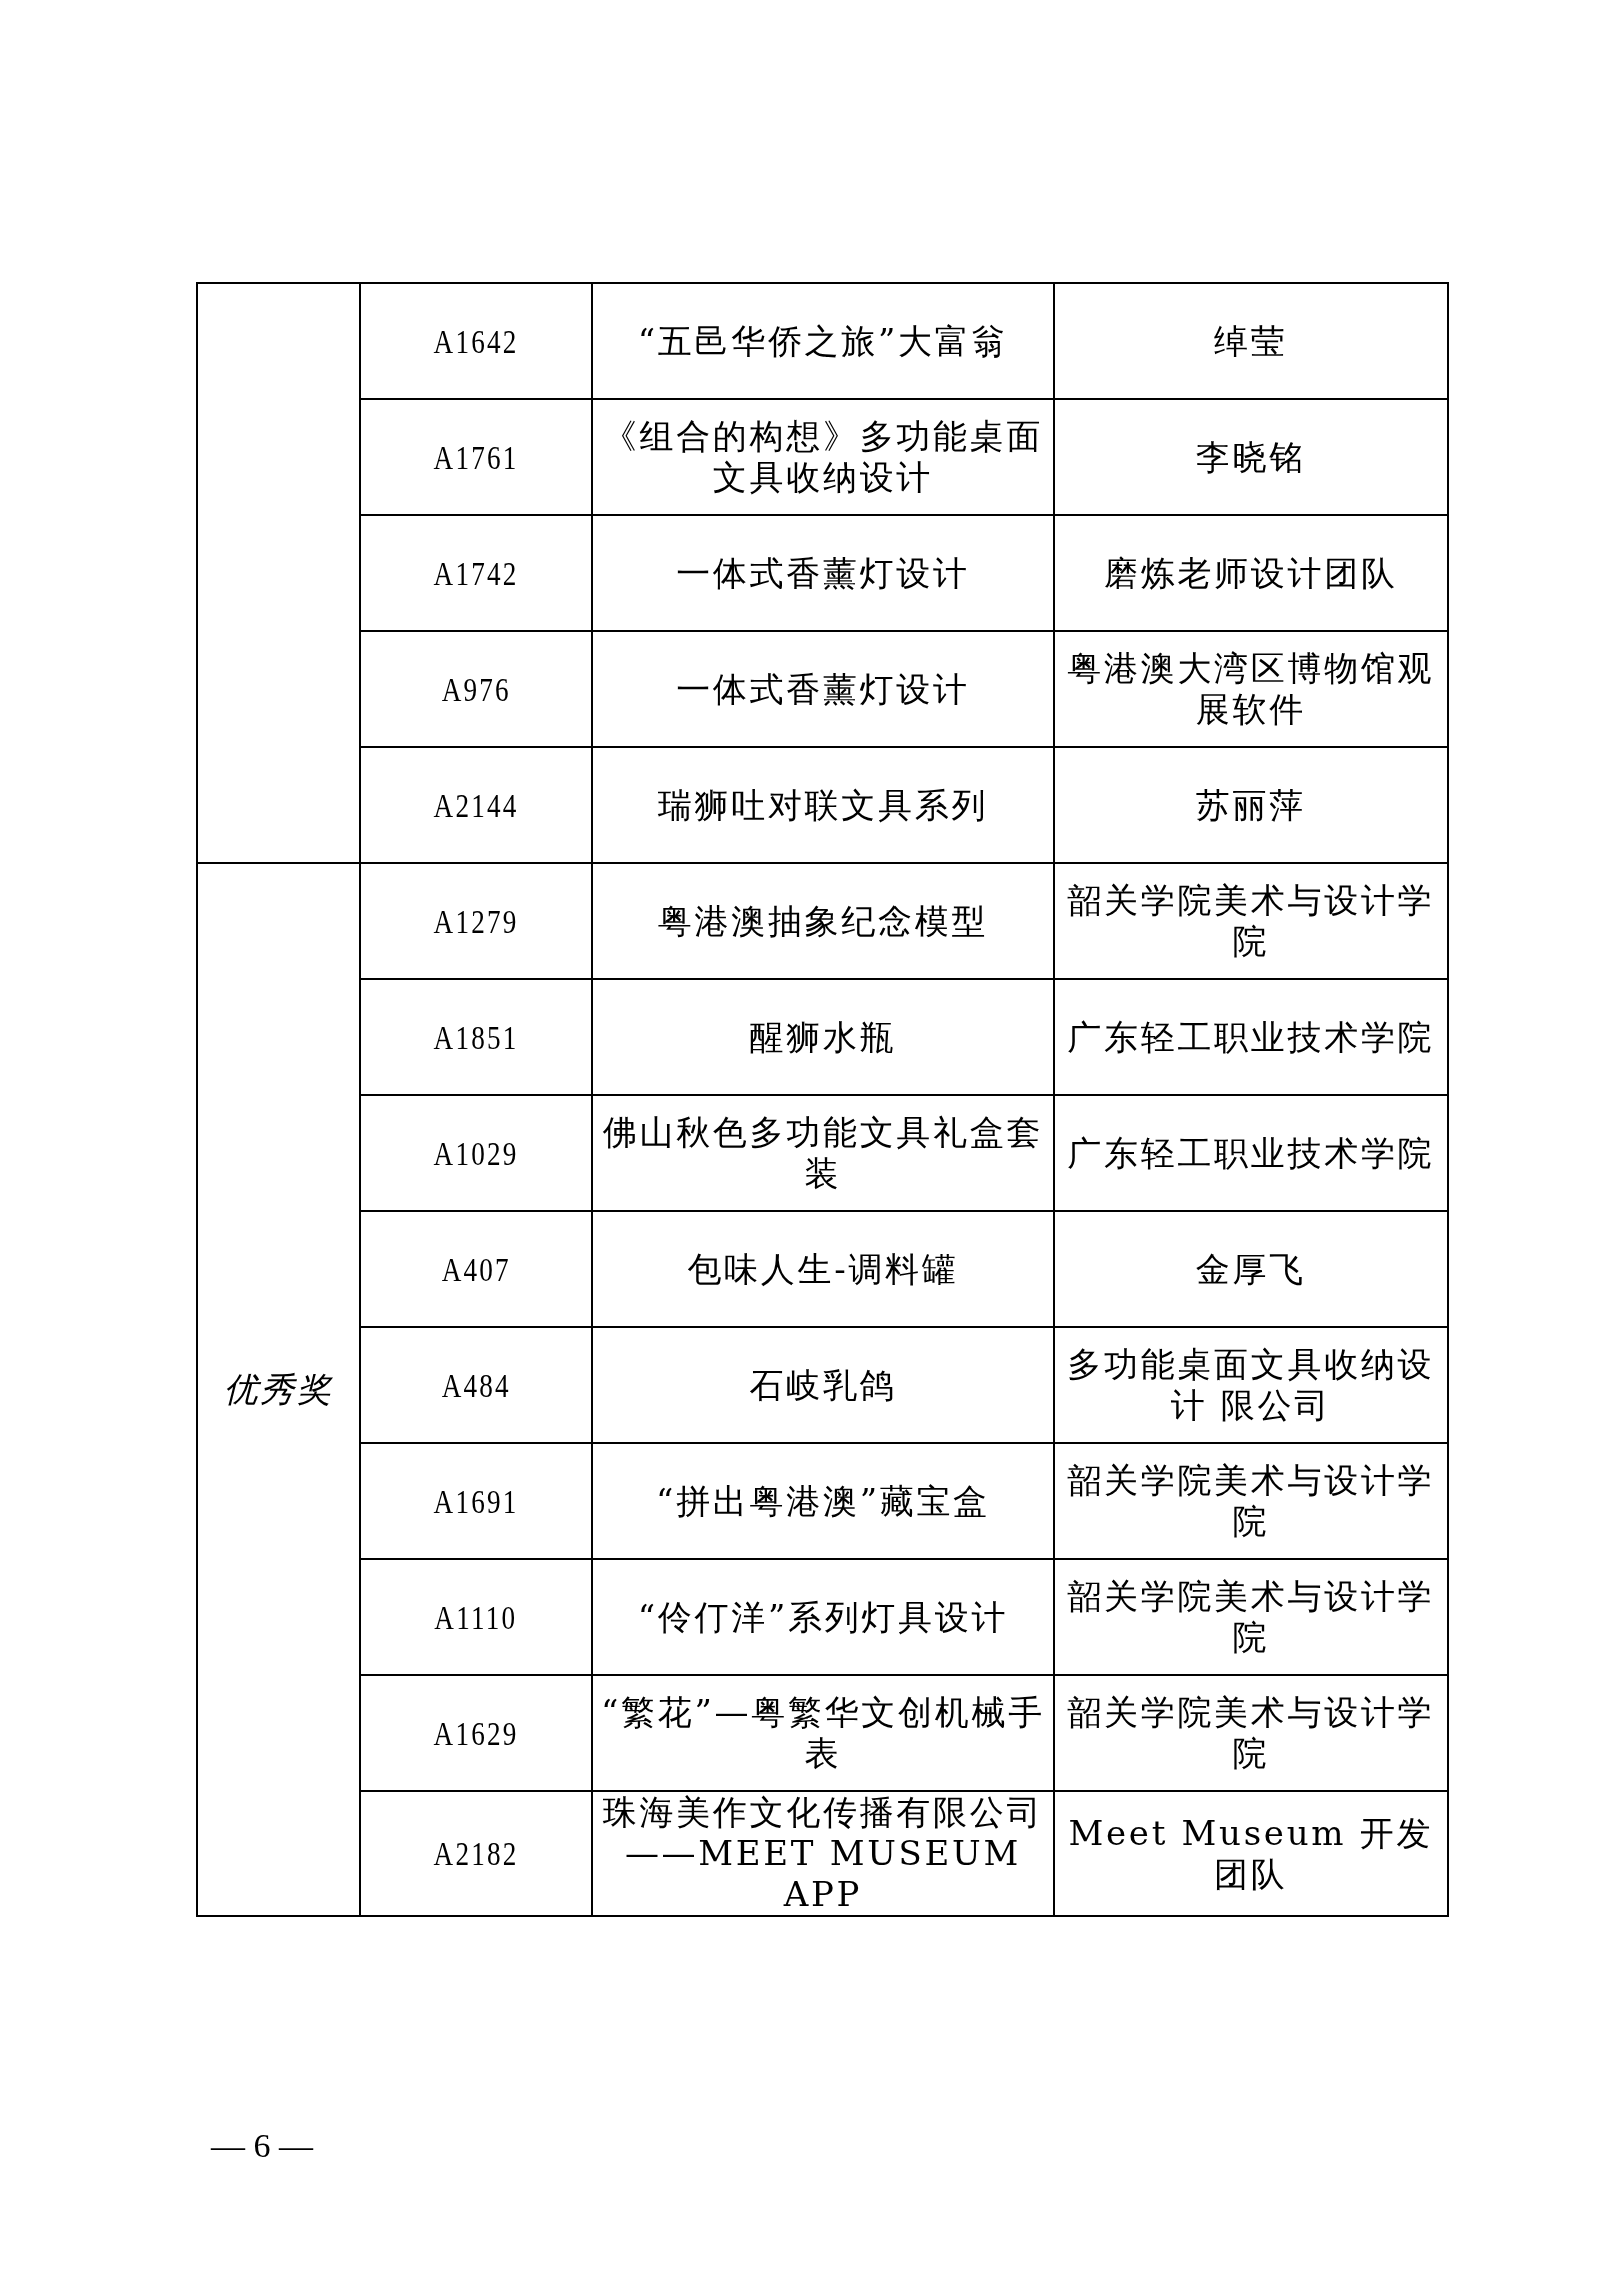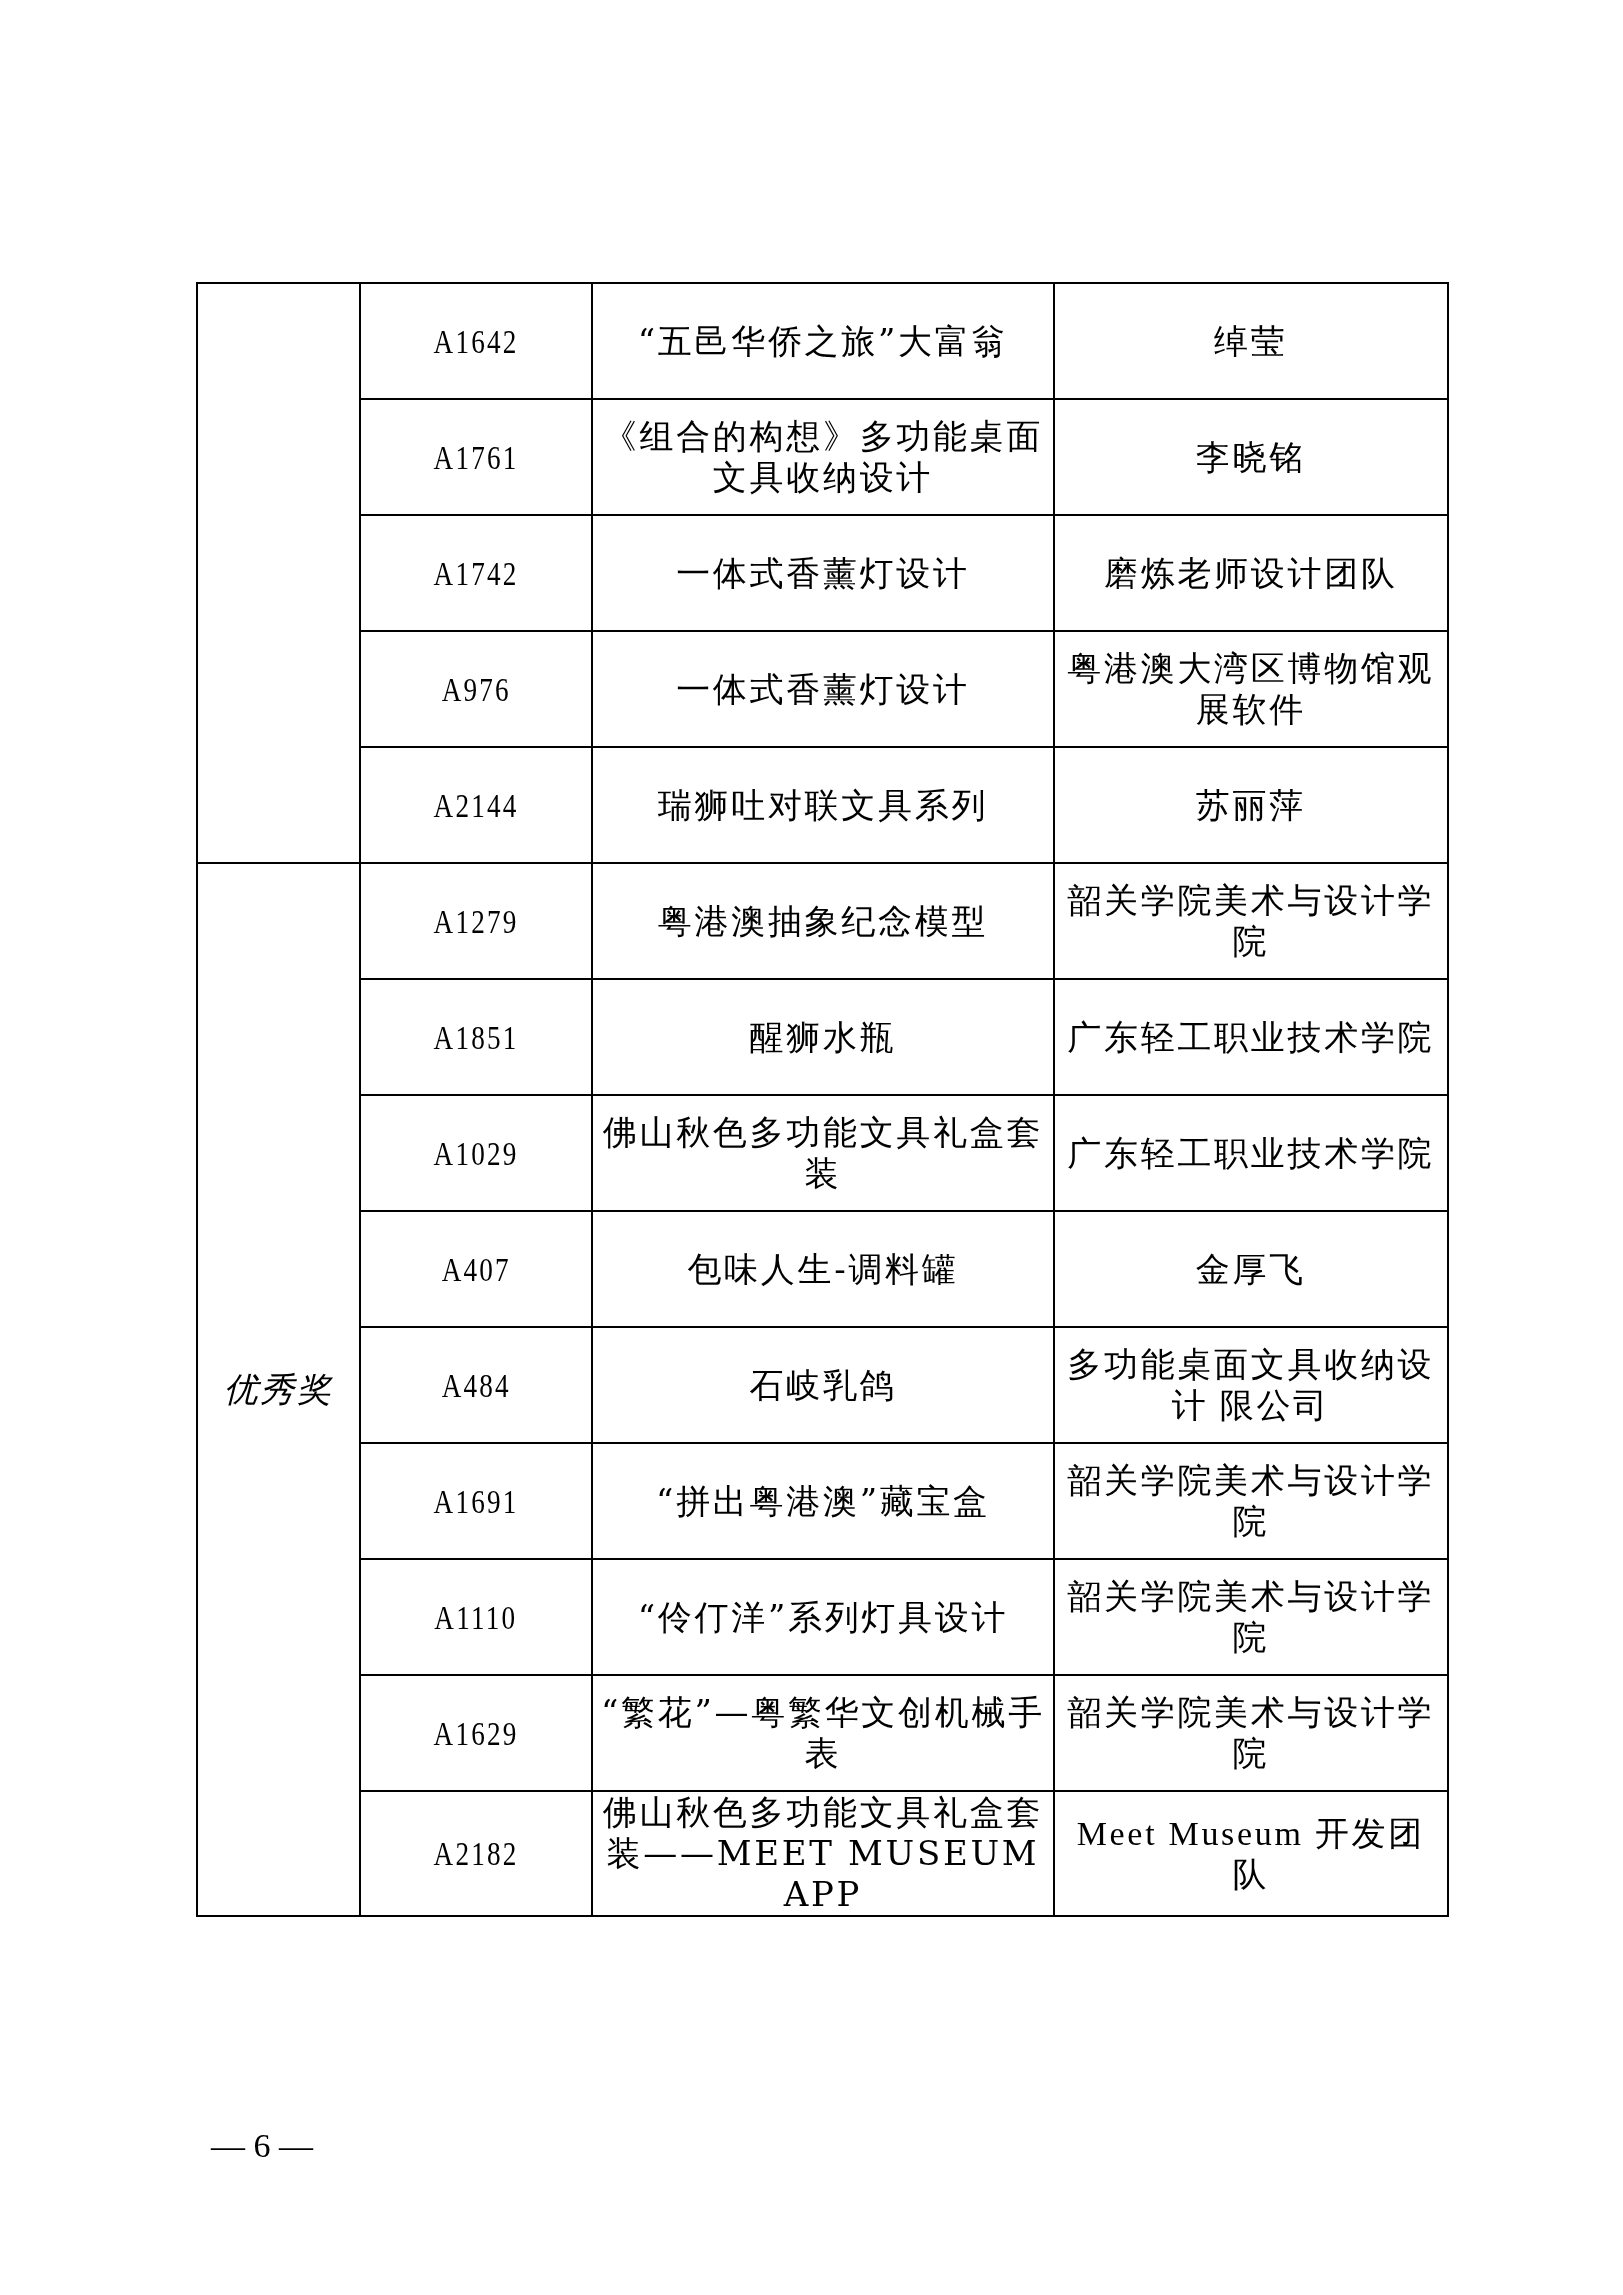--- a/index.html
+++ b/index.html
@@ -9,21 +9,21 @@
     table.awards { position: absolute; left: 196px; top: 282px; width: 1245px;
                    border-collapse: collapse; table-layout: fixed; }
     table.awards td { border: 2px solid #000; height: 114px; padding: 0 8.2px;
                       text-align: center; vertical-align: middle;
                       font-size: 34px; line-height: 41px; letter-spacing: 2.7px; font-weight: normal; }
     td.col-cat { width: 145px; }
     td.col-id { width: 213px; font-family: "Liberation Serif", "DejaVu Serif", serif;
                 letter-spacing: 0; transform-origin: center; }
     td.col-id span { display: inline-block; transform: scaleX(0.8); }
     td.col-title { width: 444px; }
-    td.col-owner { width: 375px; font-family: Liberation Serif, serif; }
+    td.col-owner { width: 375px; }
     td.cat-label { font-weight: bold; font-family: "DejaVu Sans", "Liberation Sans", sans-serif;
                    font-size: 34px; letter-spacing: 1.4px; font-style: italic; }
     .page-number { position: absolute; left: 211px; top: 2127px; font-size: 34px;
                    font-family: "Liberation Serif", "DejaVu Serif", serif; white-space: pre; }
   </style>
 </head>
 <body>
 
 <div class="page">
   <table class="awards">
@@ -91,21 +91,21 @@
         <td class="col-title">“伶仃洋”系列灯具设计</td>
         <td class="col-owner">韶关学院美术与设计学院</td>
       </tr>
       <tr>
         <td class="col-id"><span>A1629</span></td>
         <td class="col-title">“繁花”—粤繁华文创机械手表</td>
         <td class="col-owner">韶关学院美术与设计学院</td>
       </tr>
       <tr>
         <td class="col-id"><span>A2182</span></td>
-        <td class="col-title">佛山秋色多功能文具礼盒套装——MEET MUSEUM APP</td>
+        <td class="col-title">珠海美作文化传播有限公司——MEET MUSEUM APP</td>
         <td class="col-owner">Meet Museum 开发团队</td>
       </tr>
     </tbody>
   </table>
 
   <div class="page-number">— 6 —</div>
 </div>
 
 
 </body></html>

